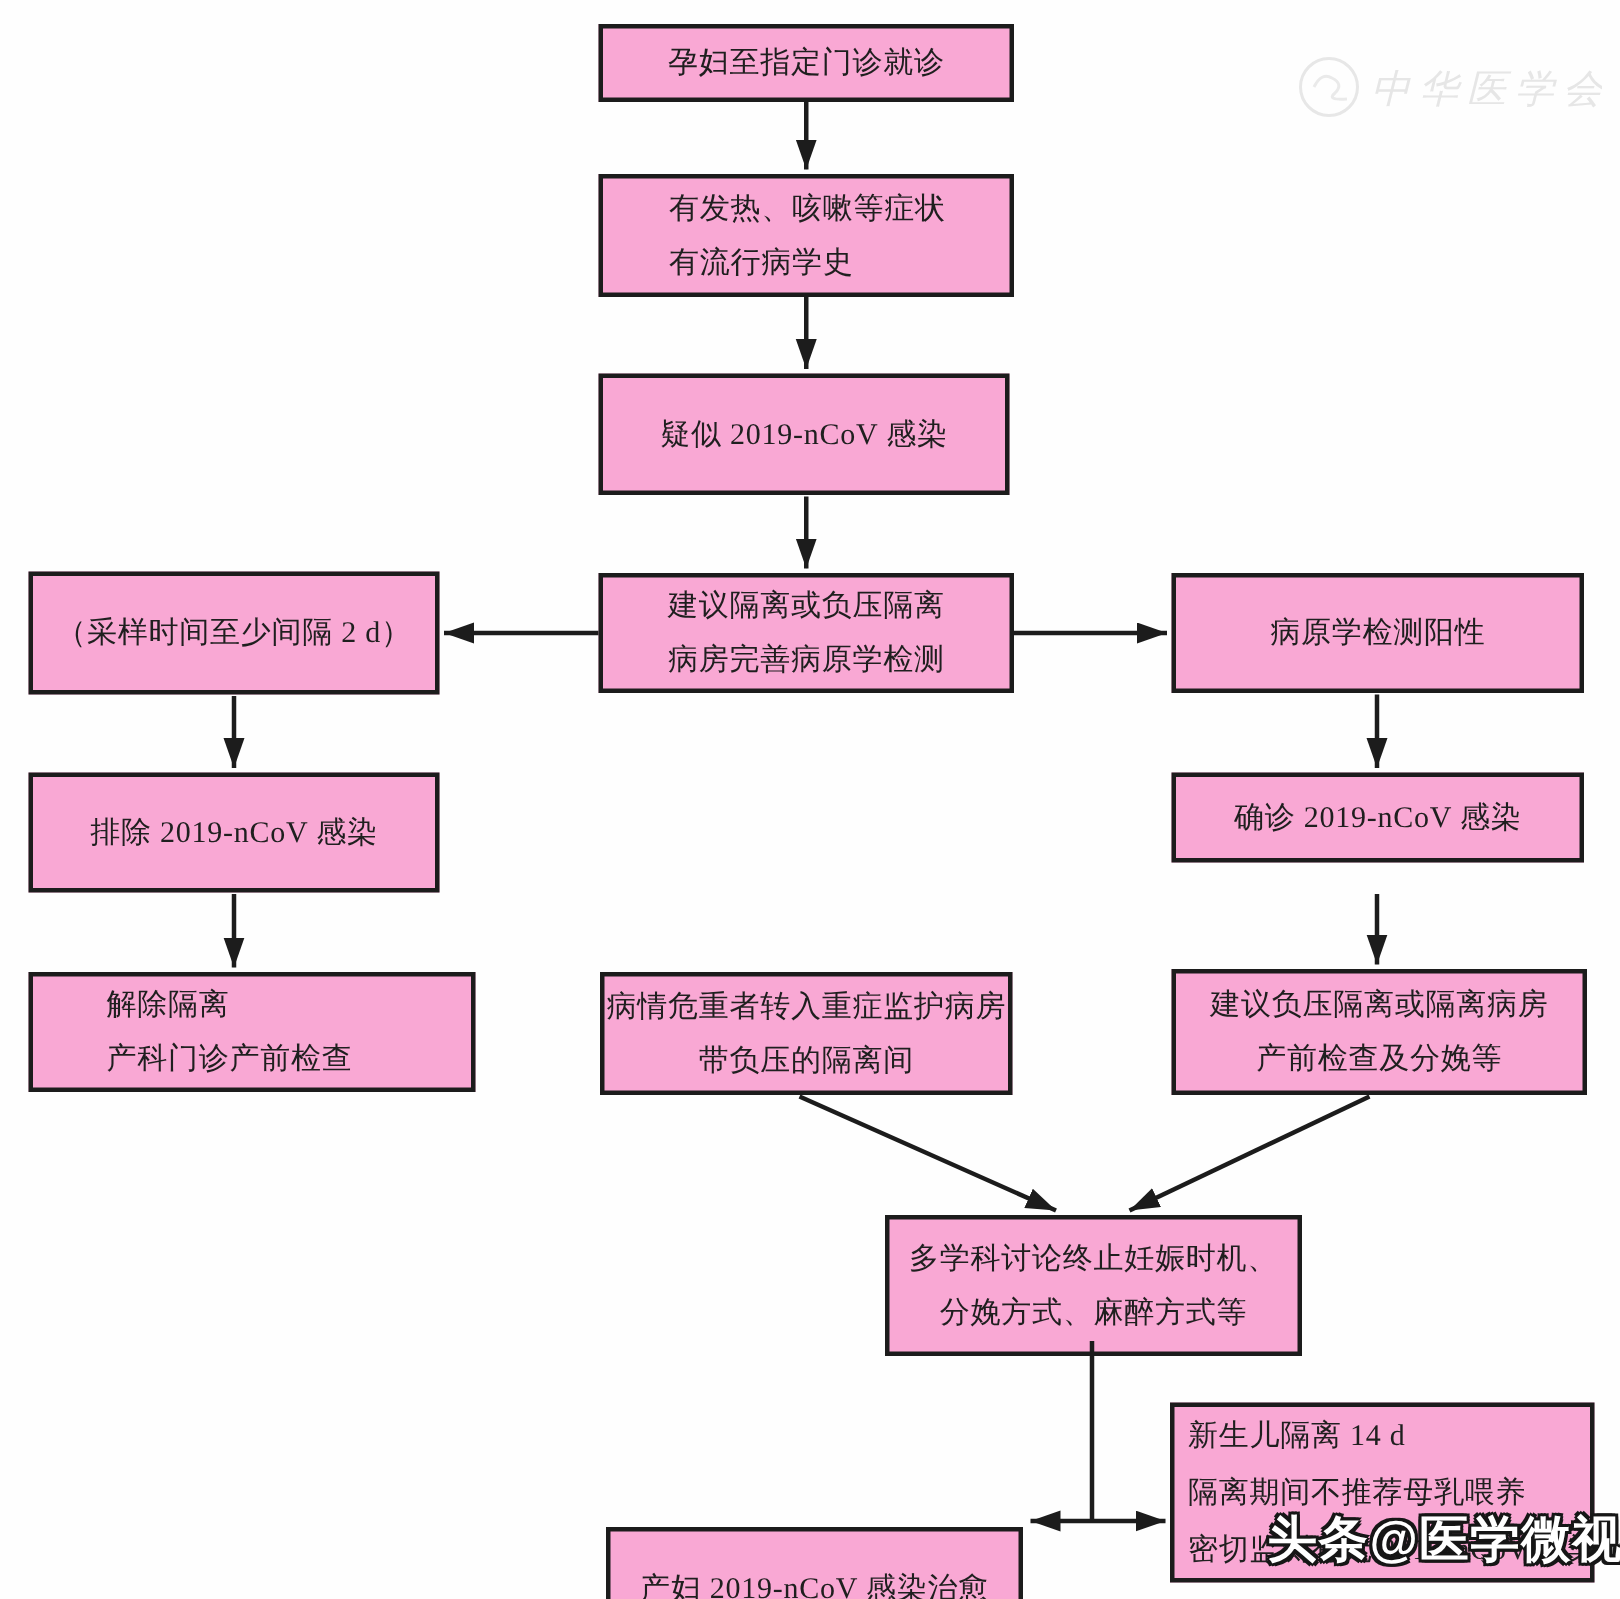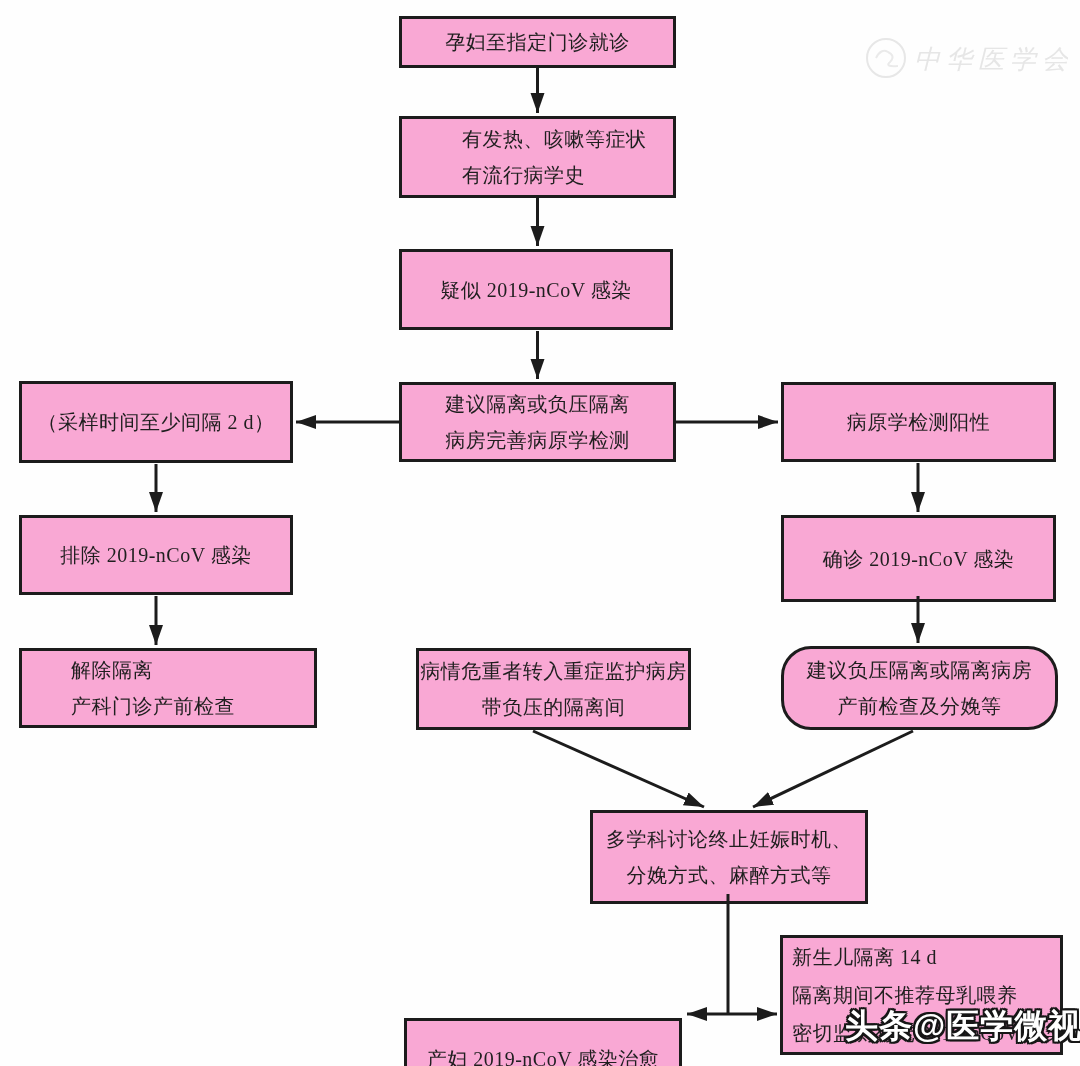--- a/index.html
+++ b/index.html
@@ -16,30 +16,30 @@
     display:flex;flex-direction:column;justify-content:center;
     font-size:20px;color:#1f1f1f;letter-spacing:0.5px;
     line-height:36px;
     z-index:2;
   }
   .box.center{align-items:center;text-align:center;}
   .box.leftal{align-items:flex-start;text-align:left;}
   .bline{white-space:nowrap;}
   
   #node-visit            {left:399px;top:16px; width:277px;height:52px;}
-  #node-symptoms         {left:399px;top:116px;width:277px;height:82px;padding-left:60px;}
+  #node-symptoms         {left:399px;top:116px;width:277px;height:82px;padding-left:44px;}
   #node-suspected        {left:399px;top:249px;width:274px;height:81px;}
   #node-isolate-test     {left:399px;top:382px;width:277px;height:80px;}
   #node-negative         {left:19px; top:381px;width:274px;height:82px;}
   #node-positive         {left:781px;top:382px;width:275px;height:80px;}
   #node-excluded         {left:19px; top:515px;width:274px;height:80px;}
-  #node-confirmed        {left:781px;top:515px;width:275px;height:87px;}
+  #node-confirmed        {left:781px;top:515px;width:275px;height:60px;}
   #node-release          {left:19px; top:648px;width:298px;height:80px;padding-left:49px;}
-  #node-icu              {left:416px;top:648px;width:275px;height:82px;}
-  #node-negative-pressure{left:781px;top:646px;width:277px;height:84px;border-radius:30px;}
+  #node-icu              {left:400px;top:648px;width:275px;height:82px;}
+  #node-negative-pressure{left:781px;top:646px;width:277px;height:84px;}
   #node-mdt              {left:590px;top:810px;width:278px;height:94px;}
   #node-mother-cured     {left:404px;top:1018px;width:278px;height:82px;}
   #node-newborn          {left:780px;top:935px;width:283px;height:120px;padding-left:9px;line-height:38px;}
 
   svg.edges{position:absolute;left:0;top:0;z-index:5;pointer-events:none;}
   svg.edges line{stroke:#1c1c1c;stroke-width:3;}
 
   .logo-watermark{position:absolute;left:858px;top:28px;width:210px;height:62px;z-index:1;opacity:0.85;}
   .bottom-watermark{
     position:absolute;left:845px;top:1004px;z-index:10;

